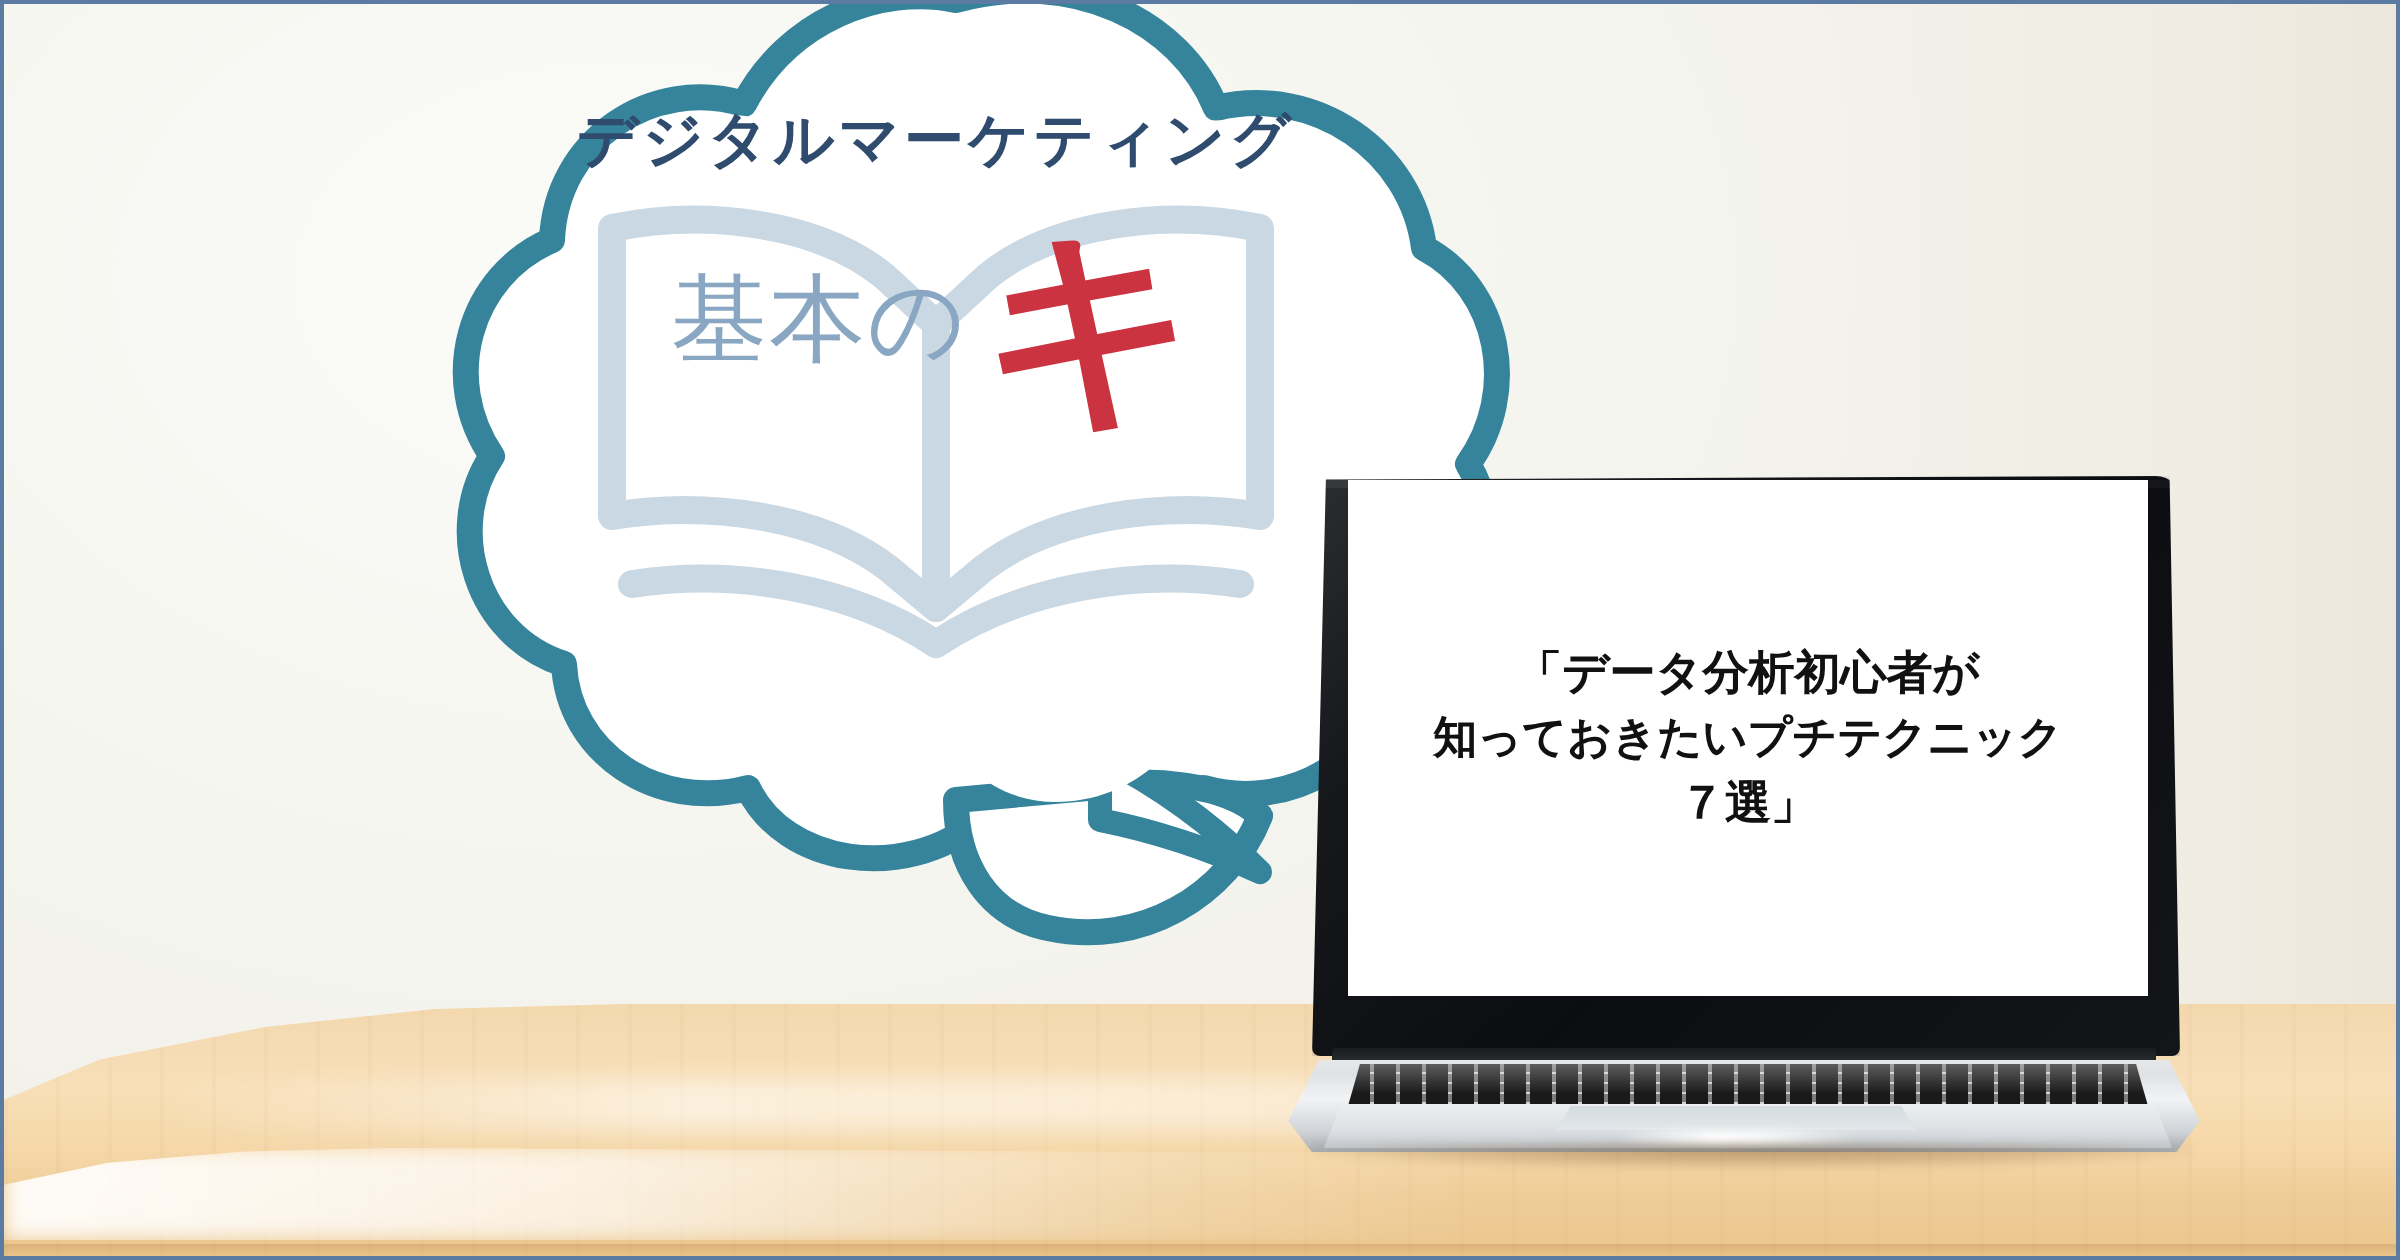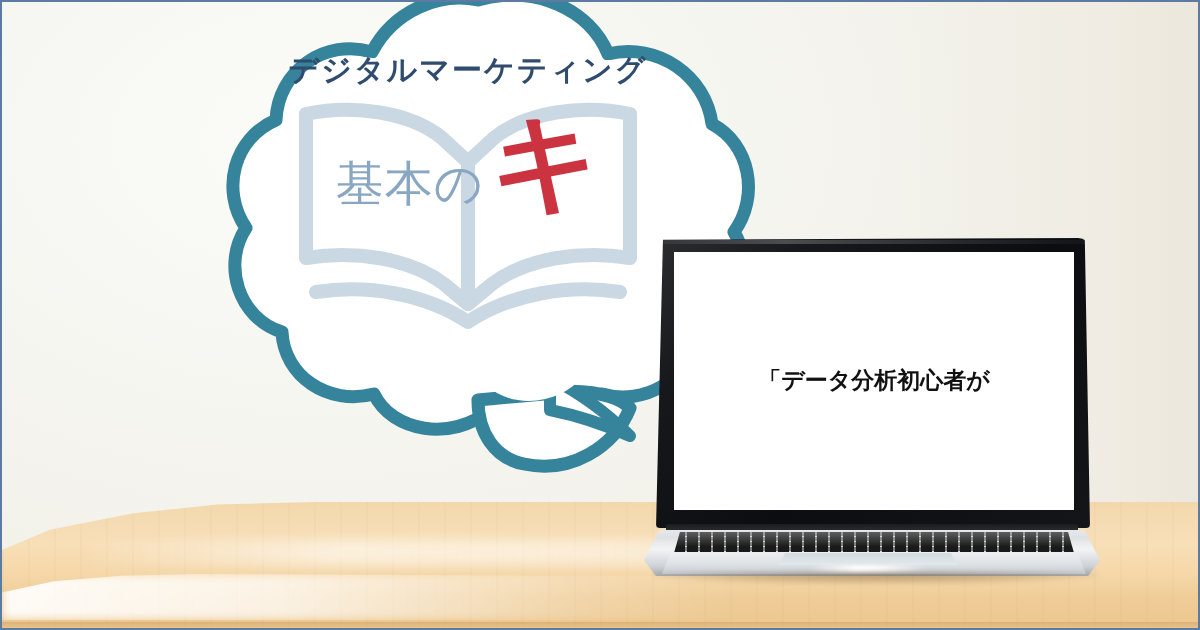--- a/index.html
+++ b/index.html
@@ -78,23 +78,22 @@
     position:absolute;left:0;top:58px;width:580px;
     text-align:center;
     font-size:30px;
     letter-spacing:2px;
     color:#2f4c6e;
     font-weight:700;
     font-family:"Liberation Sans","DejaVu Sans",sans-serif;
   }
   .kihon-row{
     position:absolute;left:0;top:145px;width:580px;
-    display:flex;align-items:flex-end;justify-content:center;
+    display:flex;align-items:flex-start;justify-content:center;
     gap:2px;
-    font-family:Liberation Serif, serif;
   }
   .kihon{
     font-size:48px;
     font-weight:400;
     color:#89a7c2;
     letter-spacing:1px;
     line-height:1;
   }
   .ki{
     font-size:108px;
@@ -117,21 +116,21 @@
     border-radius:12px 12px 4px 4px;
     clip-path: polygon(1.6% 0.6%, 98.8% 0%, 100% 100%, 0% 100%);
     box-shadow:0 2px 10px rgba(0,0,0,.25);
   }
   .lid-hl{
     position:absolute;left:10px;top:2px;width:430px;height:4px;
     background:linear-gradient(to right, rgba(255,255,255,.05), rgba(255,255,255,.22) 30%, rgba(255,255,255,.10) 70%, rgba(255,255,255,.03));
     border-radius:8px;
   }
   .screen{
-    position:absolute;left:26px;top:14px;width:400px;height:258px;
+    position:absolute;left:26px;top:2px;width:400px;height:258px;
     background:#ffffff;
     display:flex;align-items:center;justify-content:center;
     overflow:hidden;
   }
   .screen-text{
     text-align:center;
     color:#111111;
     font-weight:700;
     font-size:23px;
     line-height:1.45;
@@ -283,20 +282,22 @@
     </div>
   </div>
 
   <div class="laptop">
     <div class="lid"></div>
     <div class="lid-hl"></div>
 
     <div class="screen">
       <div class="screen-text">
         <span>「データ分析初心者が</span>
+        <span class="st-2">知っておきたいプチテクニック</span>
+        <span>７選」</span>
       </div>
     </div>
 
     <div class="hinge"></div>
     <div class="base"></div>
     <div class="keyboard"></div>
     <div class="kb-shine"></div>
     <div class="palmrest"></div>
     <div class="trackpad"></div>
     <div class="base-gloss"></div>

